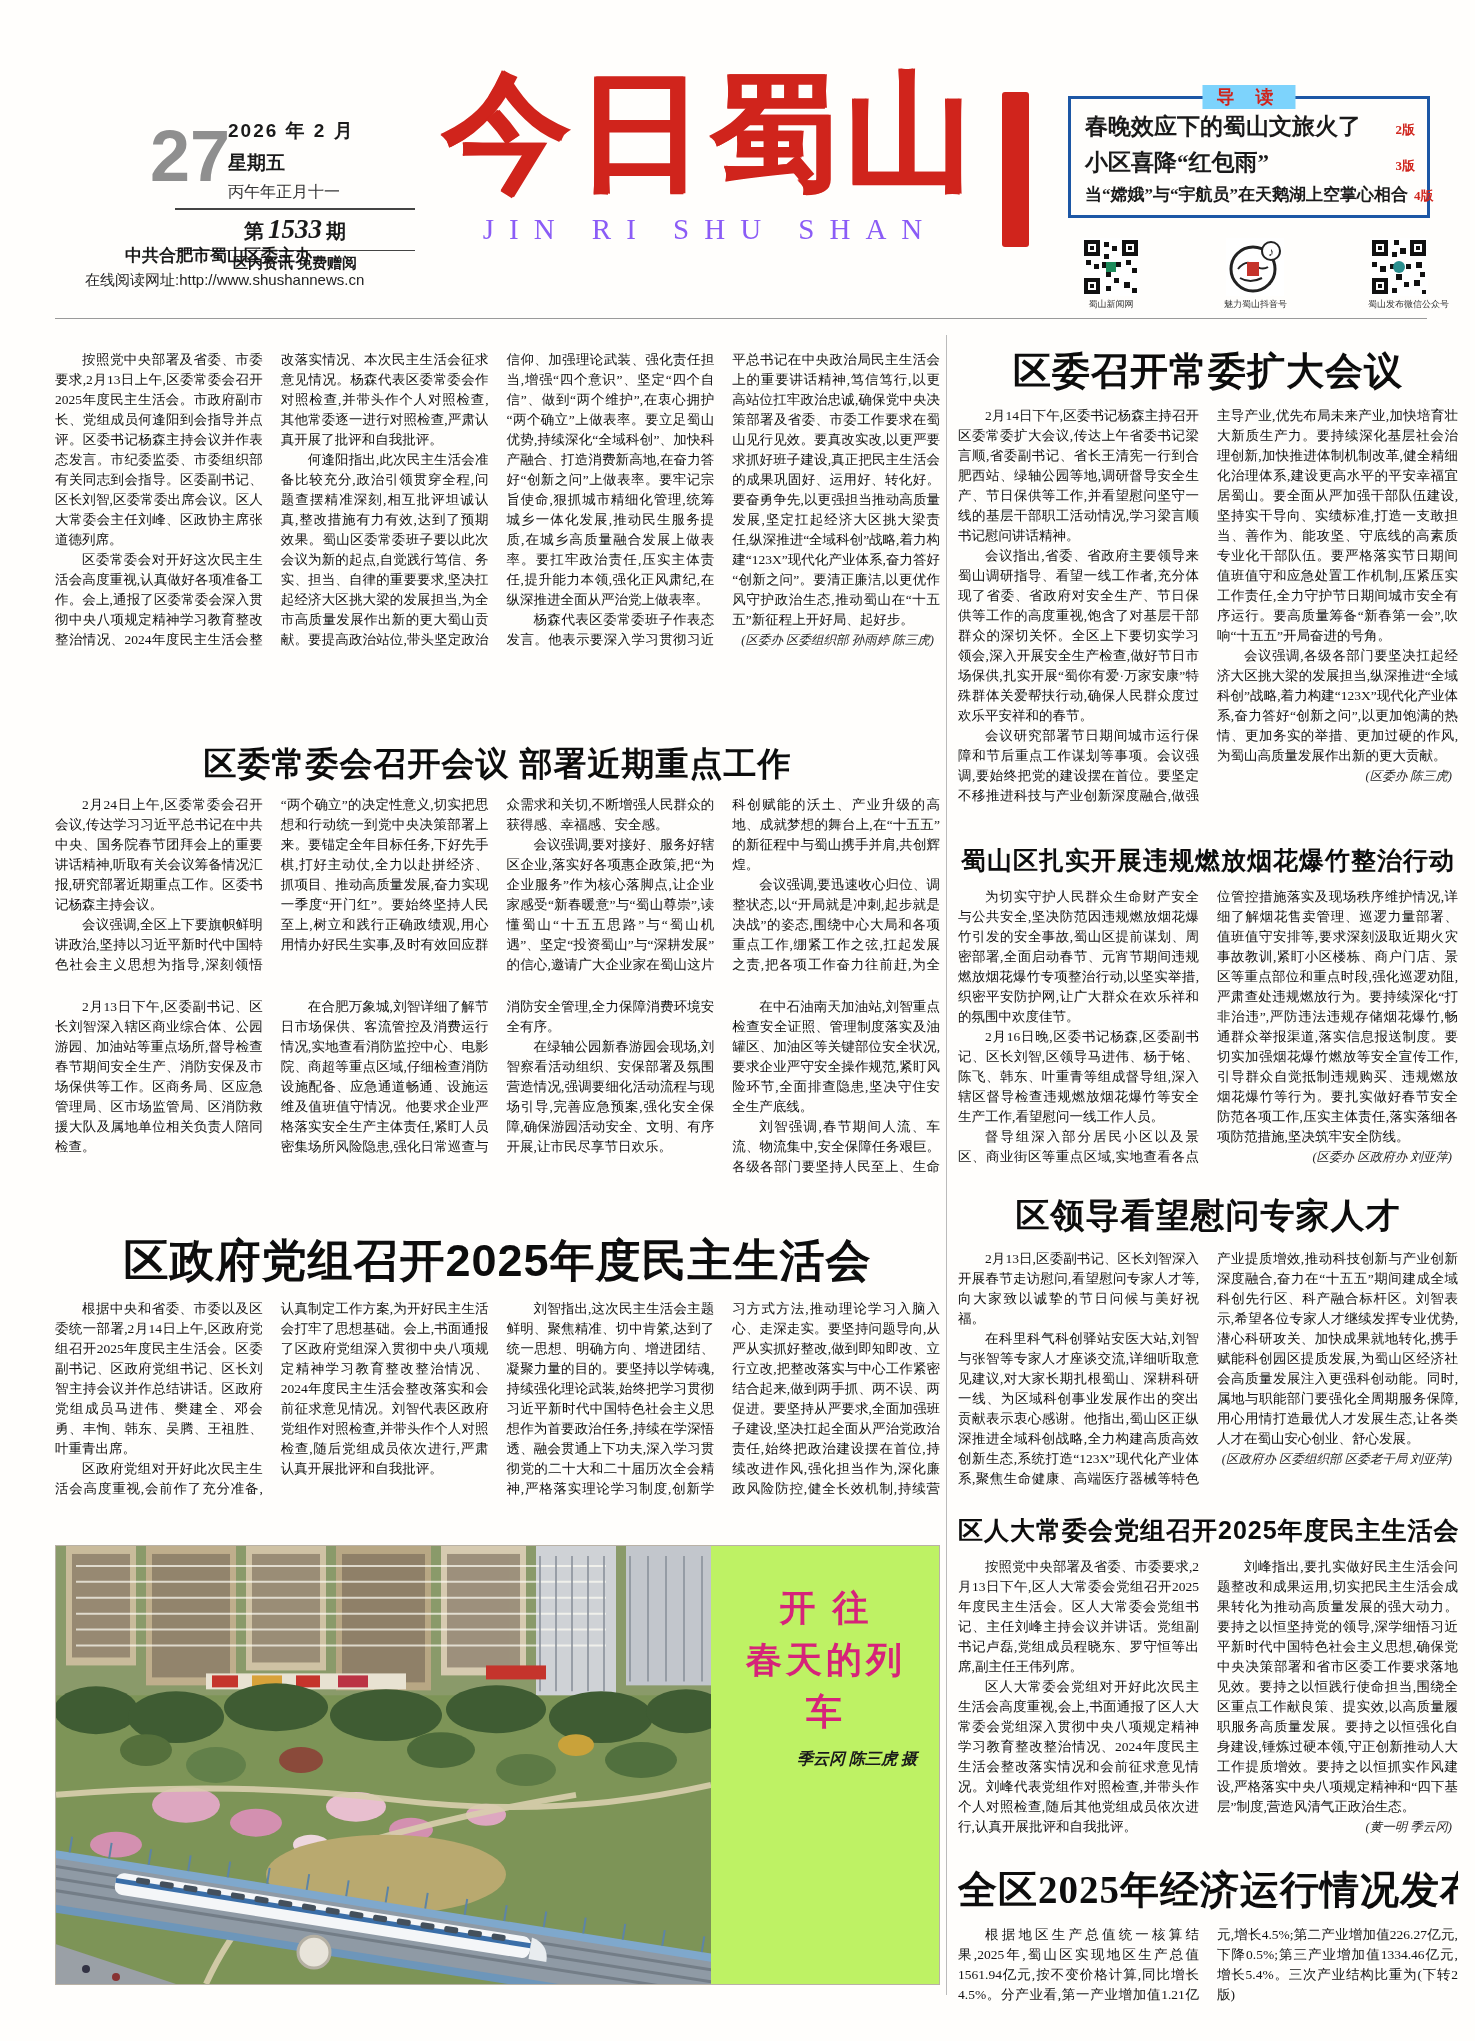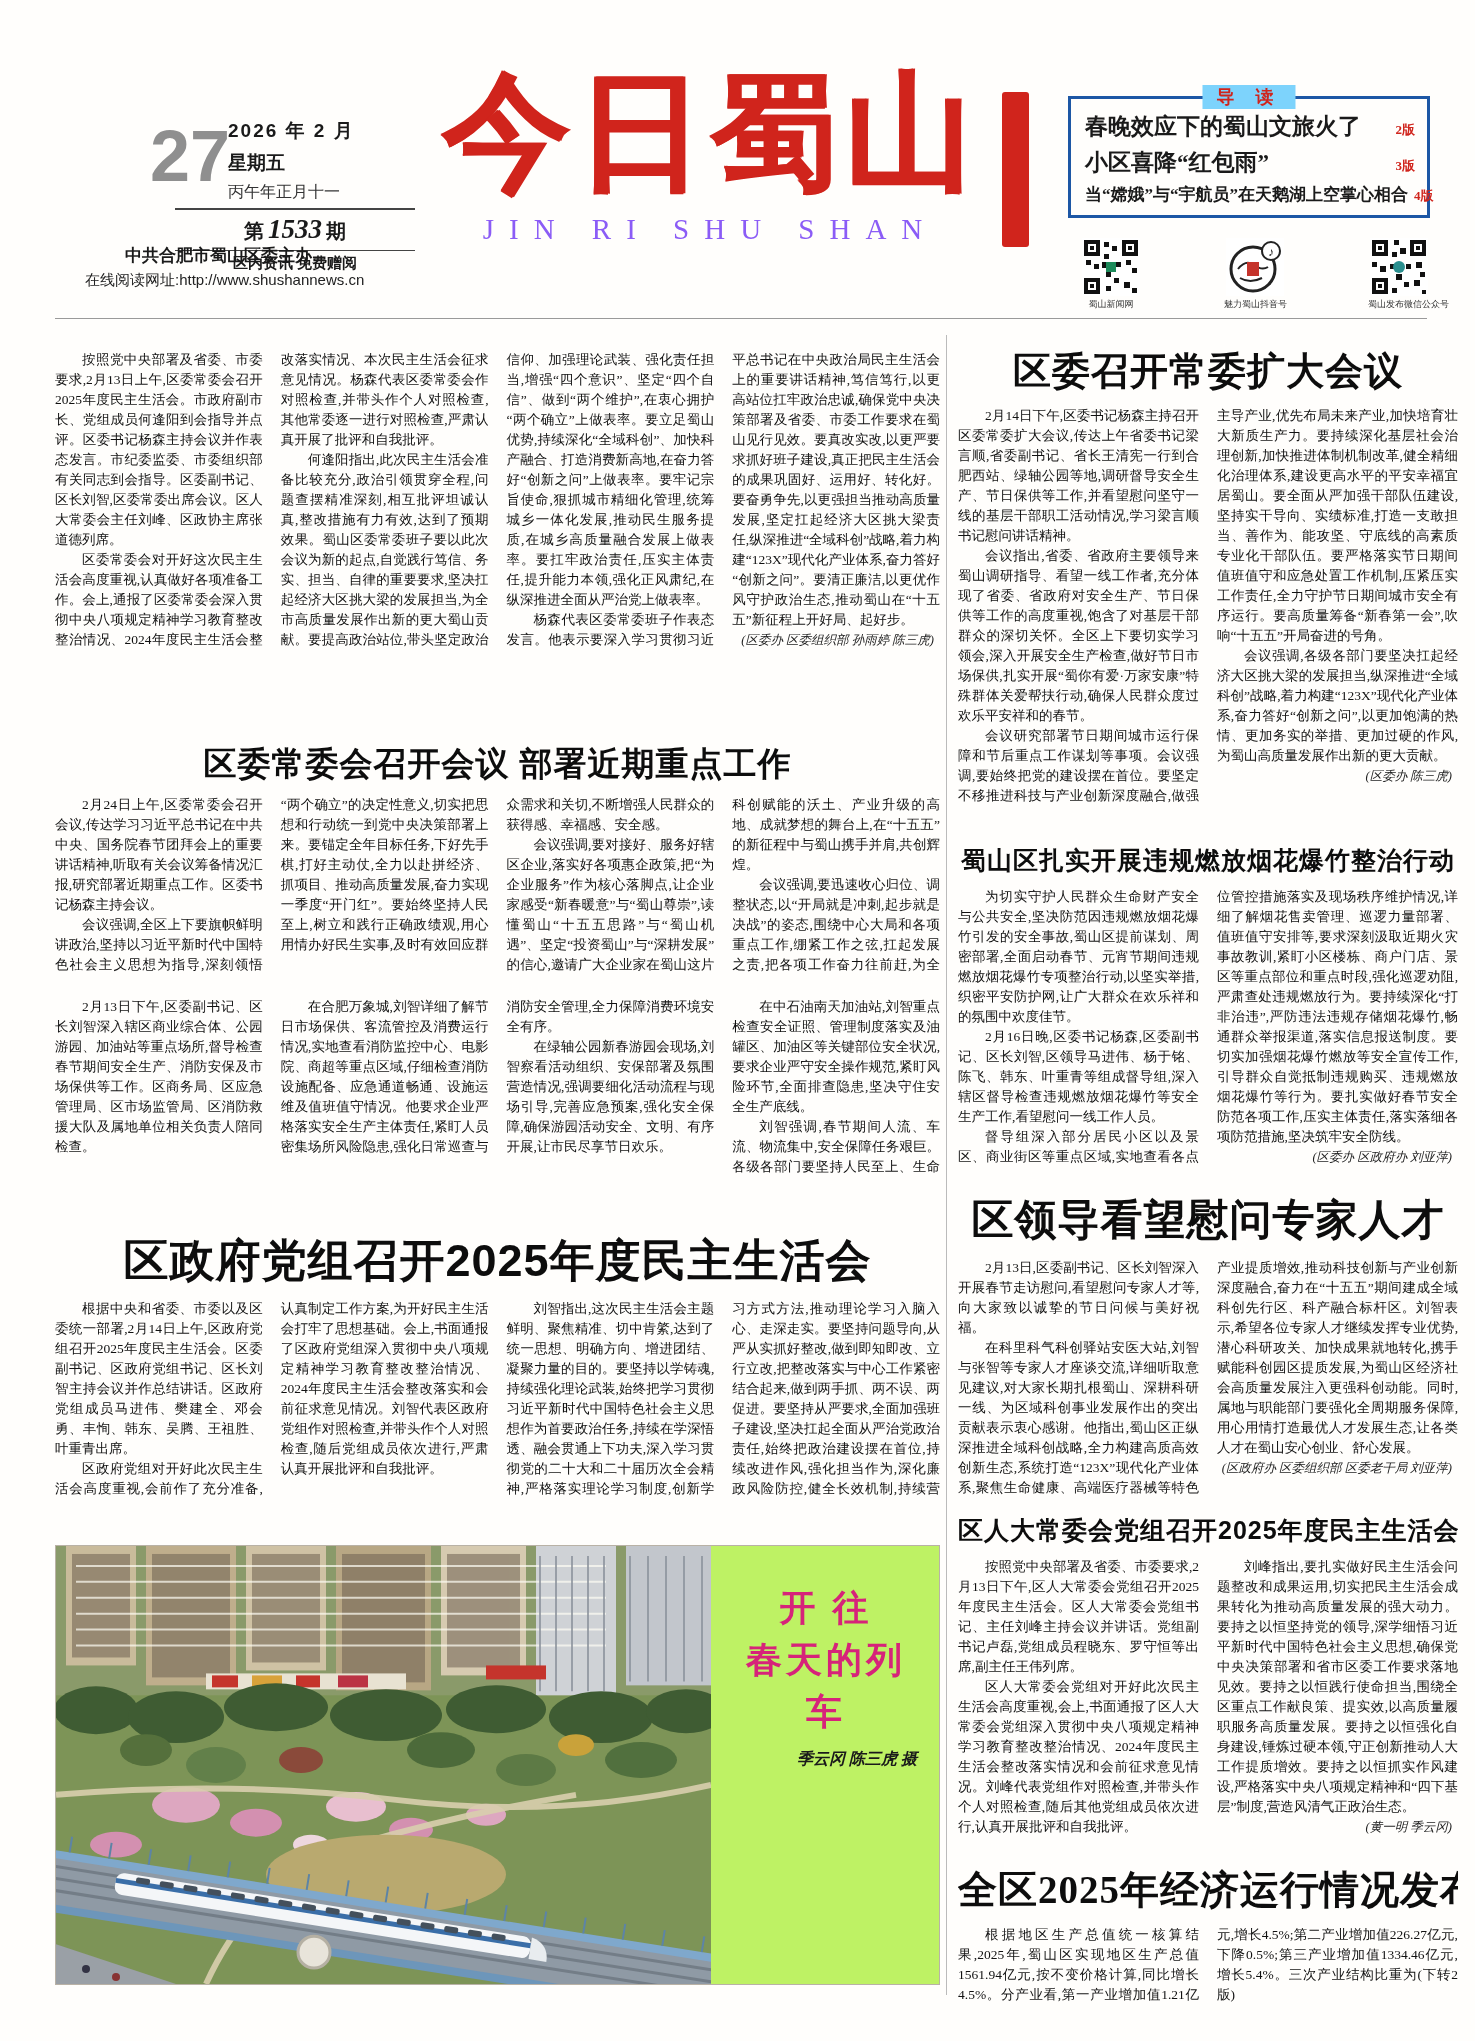--- a/index.html
+++ b/index.html
@@ -81,21 +81,21 @@
   #a4 { top:650px; } #a4 .hl { font-size:33px; }
   #a4 .body { margin-top:12px; height:182px; column-count:4; }
   #a7 { top:900px; } #a7 .hl { font-size:45px; }
   #a7 .body { margin-top:12px; height:218px; column-count:4; }
 
   
   #a2 { top:10px; }  #a2 .hl { font-size:38px; }
   #a2 .body { margin-top:12px; height:438px; column-count:2; }
   #a5 { top:506px; } #a5 .hl { font-size:25px; }
   #a5 .body { margin-top:12px; height:288px; column-count:2; }
-  #a6 { top:856px; } #a6 .hl { font-size:42px; }
+  #a6 { top:856px; } #a6 .hl { font-size:34px; }
   #a6 .body { margin-top:14px; height:258px; column-count:2; }
   #a8 { top:1176px; }#a8 .hl { font-size:25px; }
   #a8 .body { margin-top:12px; height:294px; column-count:2; }
   #a9 { top:1528px; }#a9 .hl { font-family:"Liberation Serif",serif; font-weight:900; font-size:39px; }
   #a9 .body { margin-top:12px; height:118px; column-count:2; }
 
   
   .photoblock { position:absolute; left:0; top:1210px; width:885px; height:440px;
                 border:1px solid #b9b2a6; display:flex; background:#bef264; }
   .photo { flex:0 0 655px; height:100%; }

